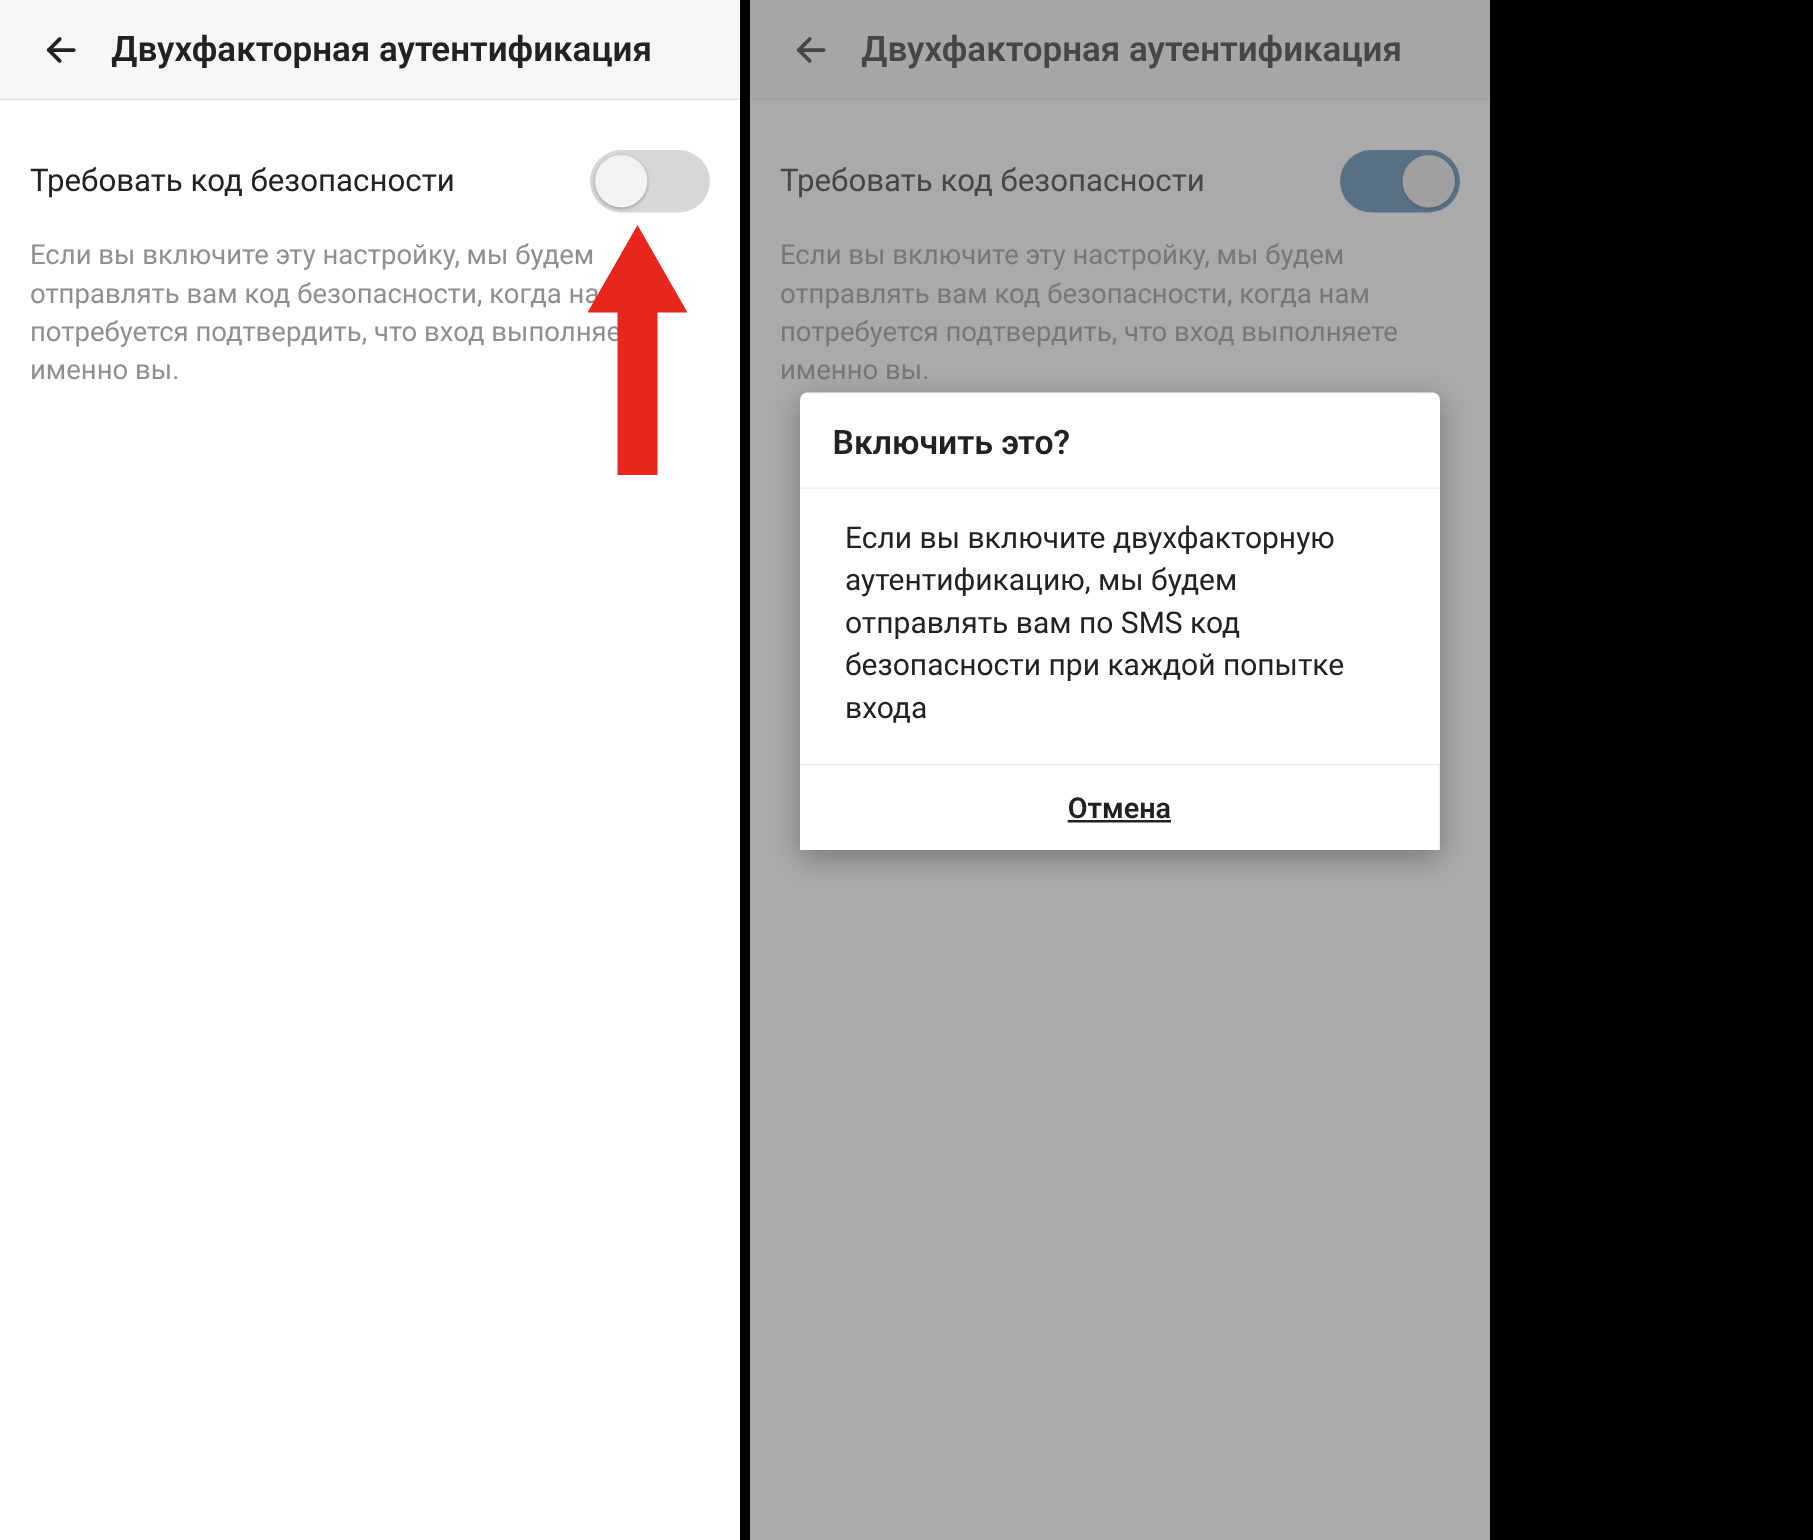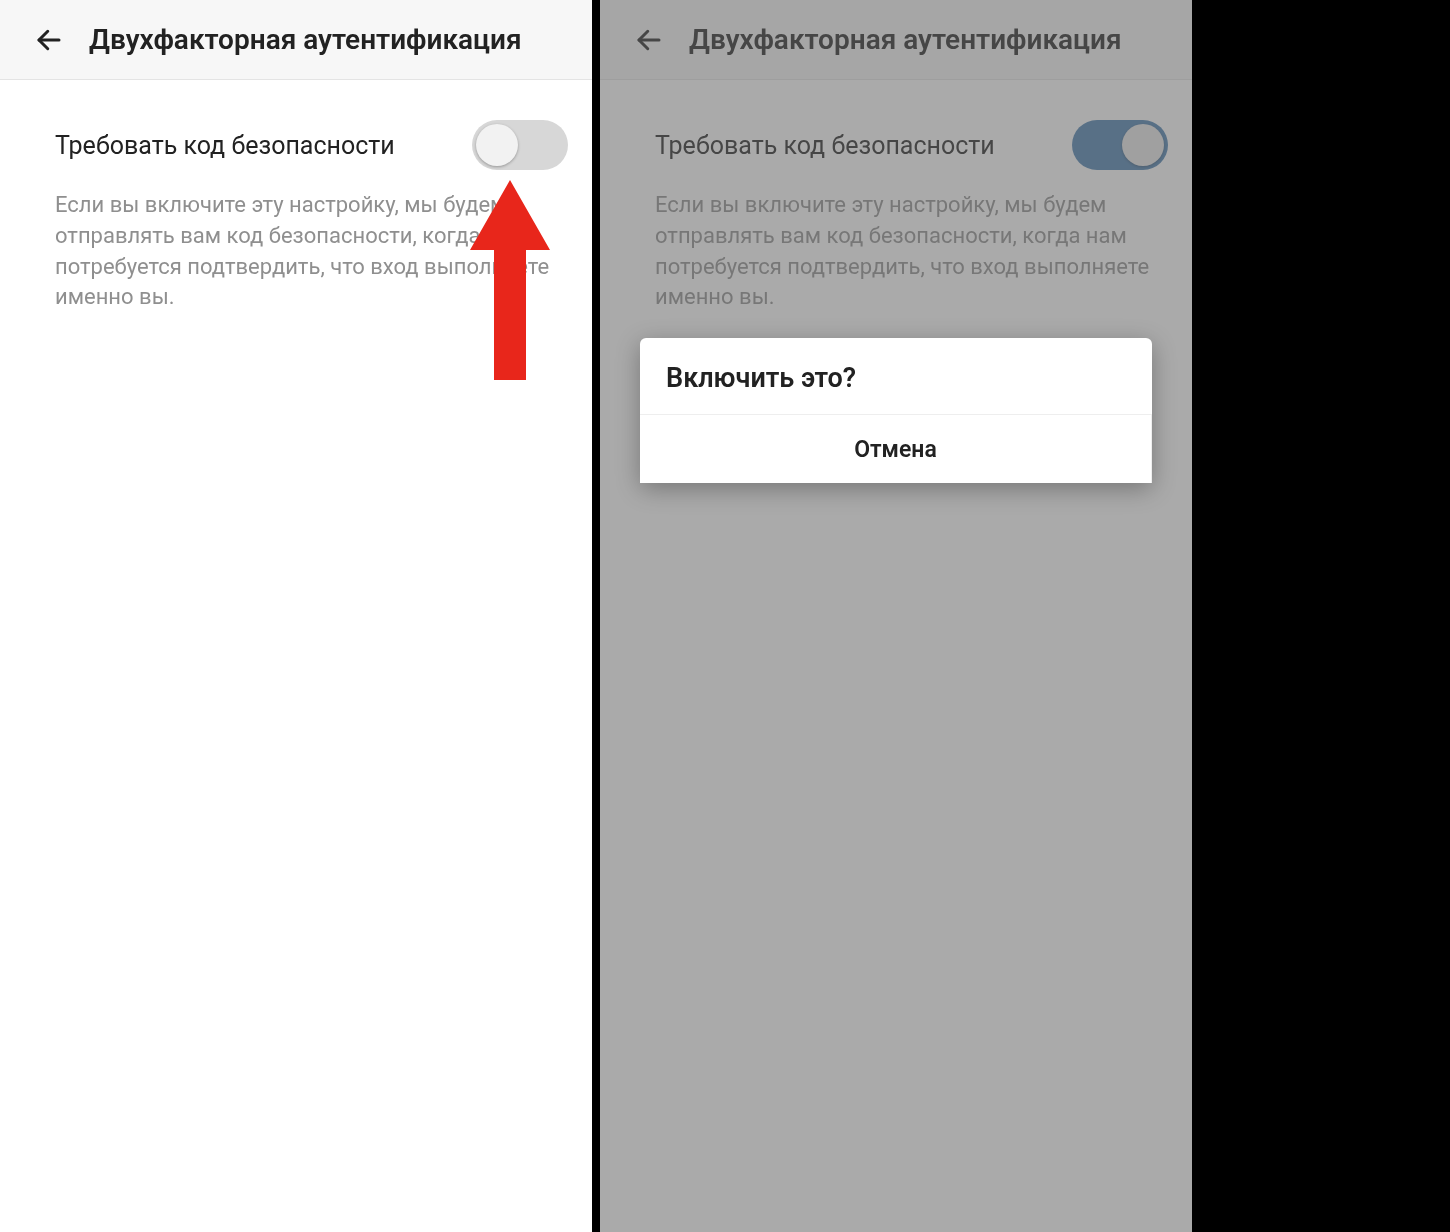--- a/index.html
+++ b/index.html
@@ -35,21 +35,21 @@
       align-items: center;
       justify-content: center;
       cursor: pointer;
       margin-right: 18px;
     }
     .header-title {
       font-size: 28px;
       font-weight: 600;
       color: #222;
     }
-    .content { padding: 24px 24px 0 24px; margin-left: 31px; }
+    .content { padding: 24px 24px 0 24px; }
     .row {
       display: flex;
       justify-content: space-between;
       align-items: center;
       padding: 16px 0 20px 0;
     }
     .row-label {
       font-size: 25px;
       color: #222;
     }
@@ -87,21 +87,21 @@
     }
     .dim-overlay {
       position: absolute;
       inset: 0;
       background: rgba(100,100,100,0.55);
     }
     .dialog {
       position: absolute;
       left: 40px;
       right: 40px;
-      top: 338px;
+      top: 314px;
       background: #fff;
       border-radius: 6px;
       box-shadow: 0 6px 24px rgba(0,0,0,0.3);
     }
     .dialog-header {
       padding: 24px 26px 20px 26px;
       font-size: 27px;
       font-weight: 600;
       color: #222;
       border-bottom: 1px solid #eee;
@@ -131,21 +131,21 @@
     .dialog-divider {
       width: 1px;
       background: #eee;
     }
     .dialog-btn.highlight {
       outline: 3px solid #d9292b;
       outline-offset: -8px;
       margin: 6px;
       flex: 0 0 146px;
     }
-    .dialog-btn.cancel { flex: 1; }
+    .dialog-btn.cancel { flex: 1; text-decoration: underline; }
     .filler { flex:1; background:#000; }
   </style>
 </head>
 <body>
 
 <div class="screen screen-left">
   <div class="header">
     <div class="back-arrow">
       <svg width="30" height="30" viewBox="0 0 24 24" fill="none" stroke="#222" stroke-width="2.4" stroke-linecap="round" stroke-linejoin="round">
           <line x1="20" y1="12" x2="4" y2="12"></line>
@@ -188,20 +188,21 @@
         <div class="toggle-knob"></div>
       </div>
     </div>
     <div class="description">Если вы включите эту настройку, мы будем отправлять вам код безопасности, когда нам потребуется подтвердить, что вход выполняете именно вы.</div>
   </div>
 
   <div class="dim-overlay"></div>
 
   <div class="dialog">
     <div class="dialog-header">Включить это?</div>
+    <div class="dialog-body">Если вы включите двухфакторную аутентификацию, мы будем отправлять вам по SMS код безопасности при каждой попытке входа</div>
     <div class="dialog-actions">
       <div class="dialog-btn cancel">Отмена</div>
       <div class="dialog-divider"></div>
     </div>
   </div>
 </div>
 
 <div class="filler"></div>
 
 </body></html>

